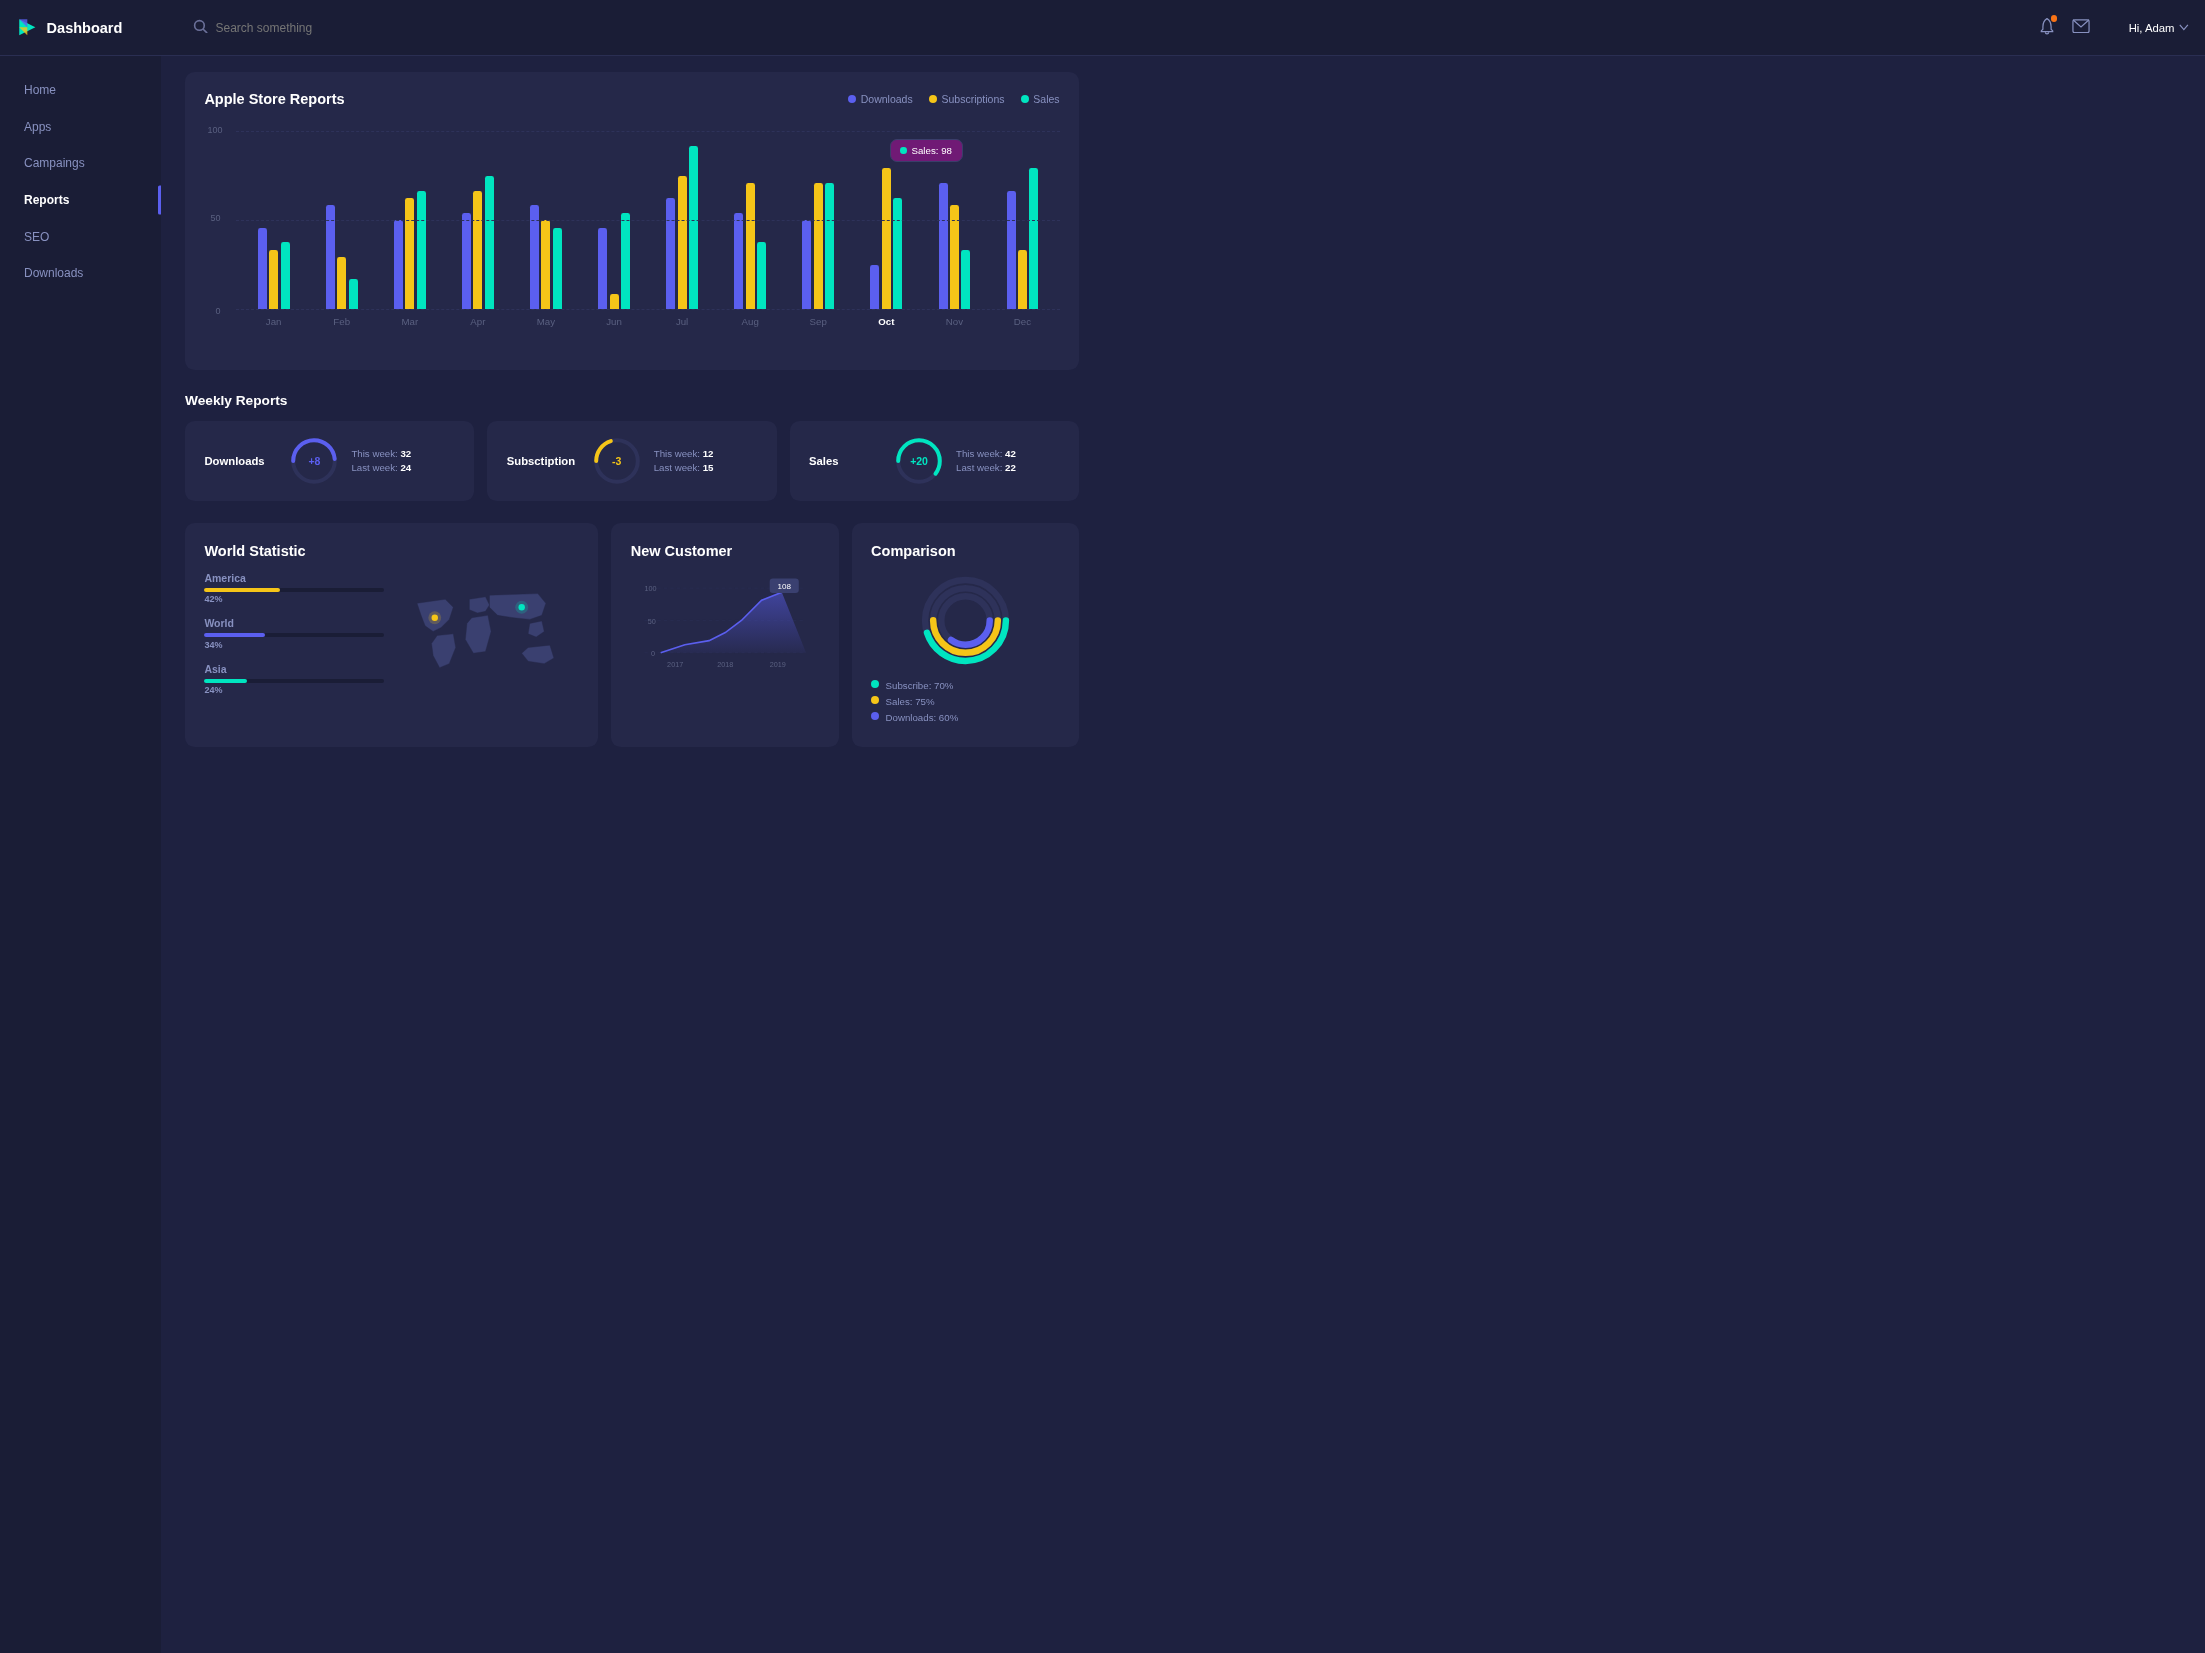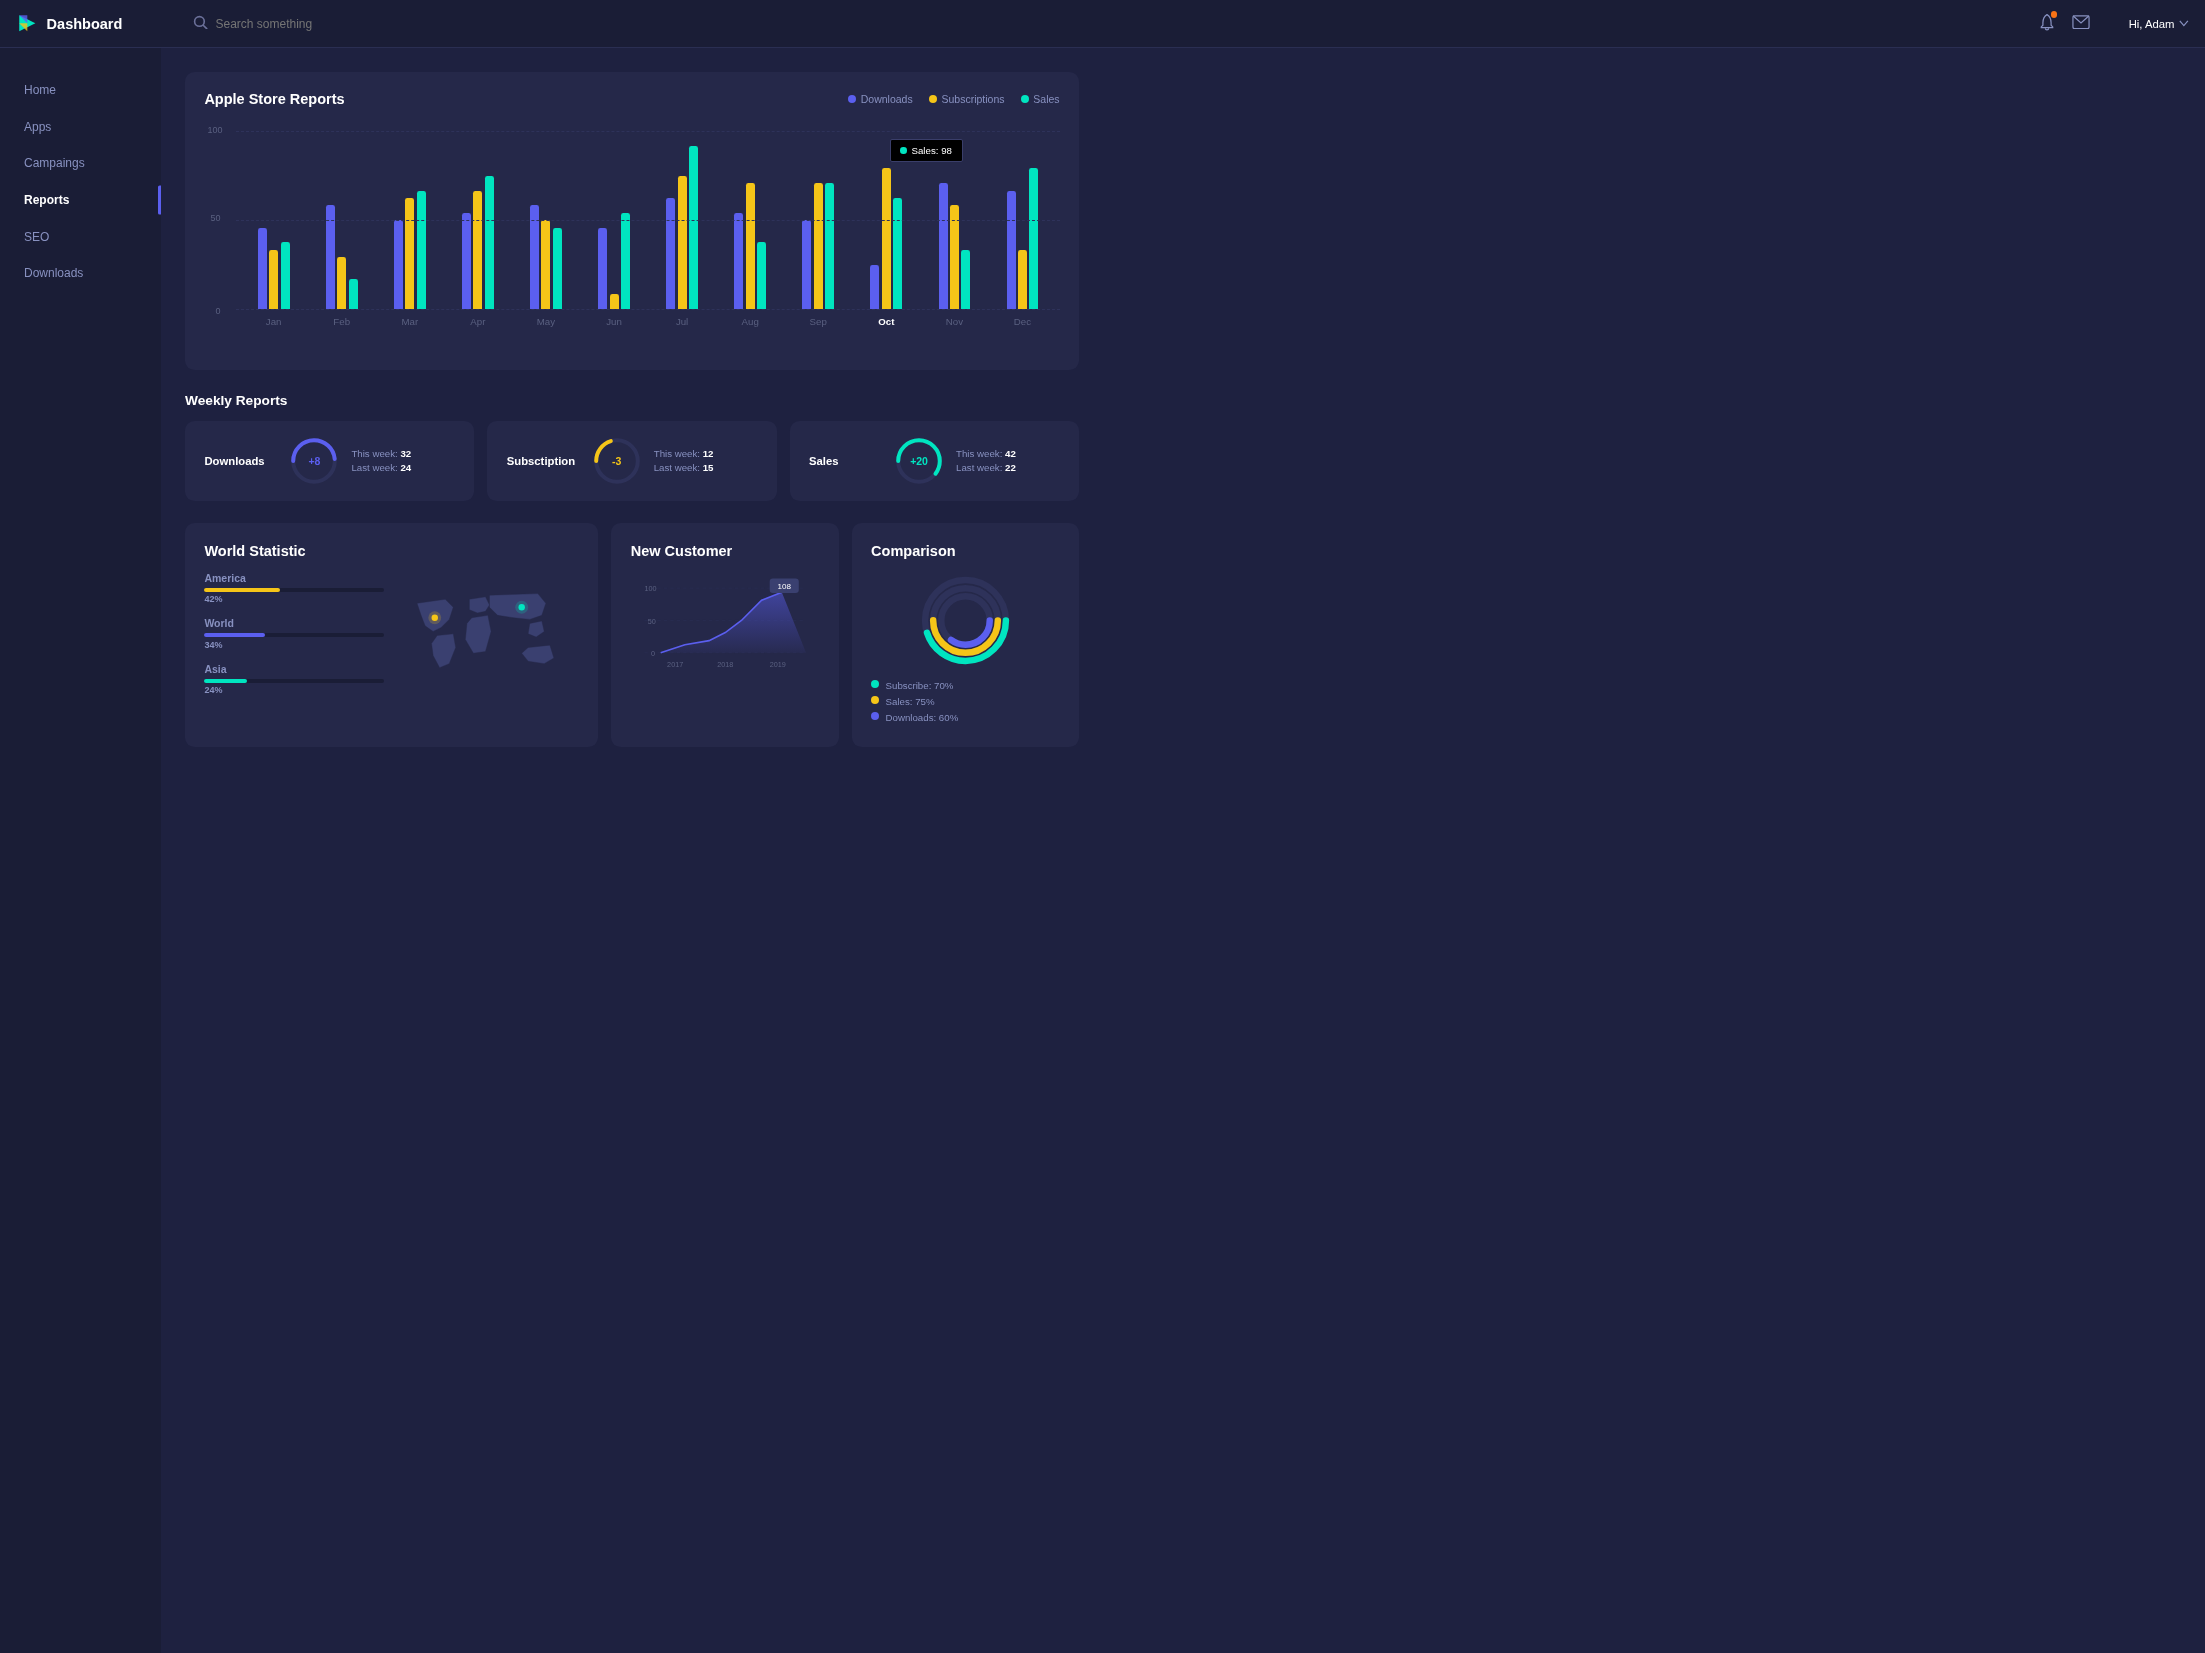--- a/index.html
+++ b/index.html
@@ -10,21 +10,21 @@
       width: 1103px;
       min-height: 827px;
       overflow-x: hidden;
     }
 
     
     .header {
       display: flex;
       align-items: center;
       background: #1a1d36;
-      height: 48px;
+      height: 56px;
       padding: 0 16px;
       border-bottom: 0.8px solid #2a2e52;
       position: fixed;
       top: 0; left: 0; right: 0;
       z-index: 100;
     }
     .logo-area {
       display: flex;
       align-items: center;
       gap: 8px;
@@ -171,23 +171,23 @@
     }
 
     
     .bar-chart-container {
       position: relative;
       padding: 8px 0 24px;
     }
 
     
     .tooltip-box {
-      background: #000000;
+      background: #701a75;
       border: 0.8px solid #3a3e6a;
-      border-radius: 2px;
+      border-radius: 7px;
       padding: 4.8px 9.7px;
       font-size: 9.7px;
       color: #fff;
       display: flex;
       align-items: center;
       gap: 4.8px;
       position: absolute;
       top: -12px;
       right: 48px;
       white-space: nowrap;

